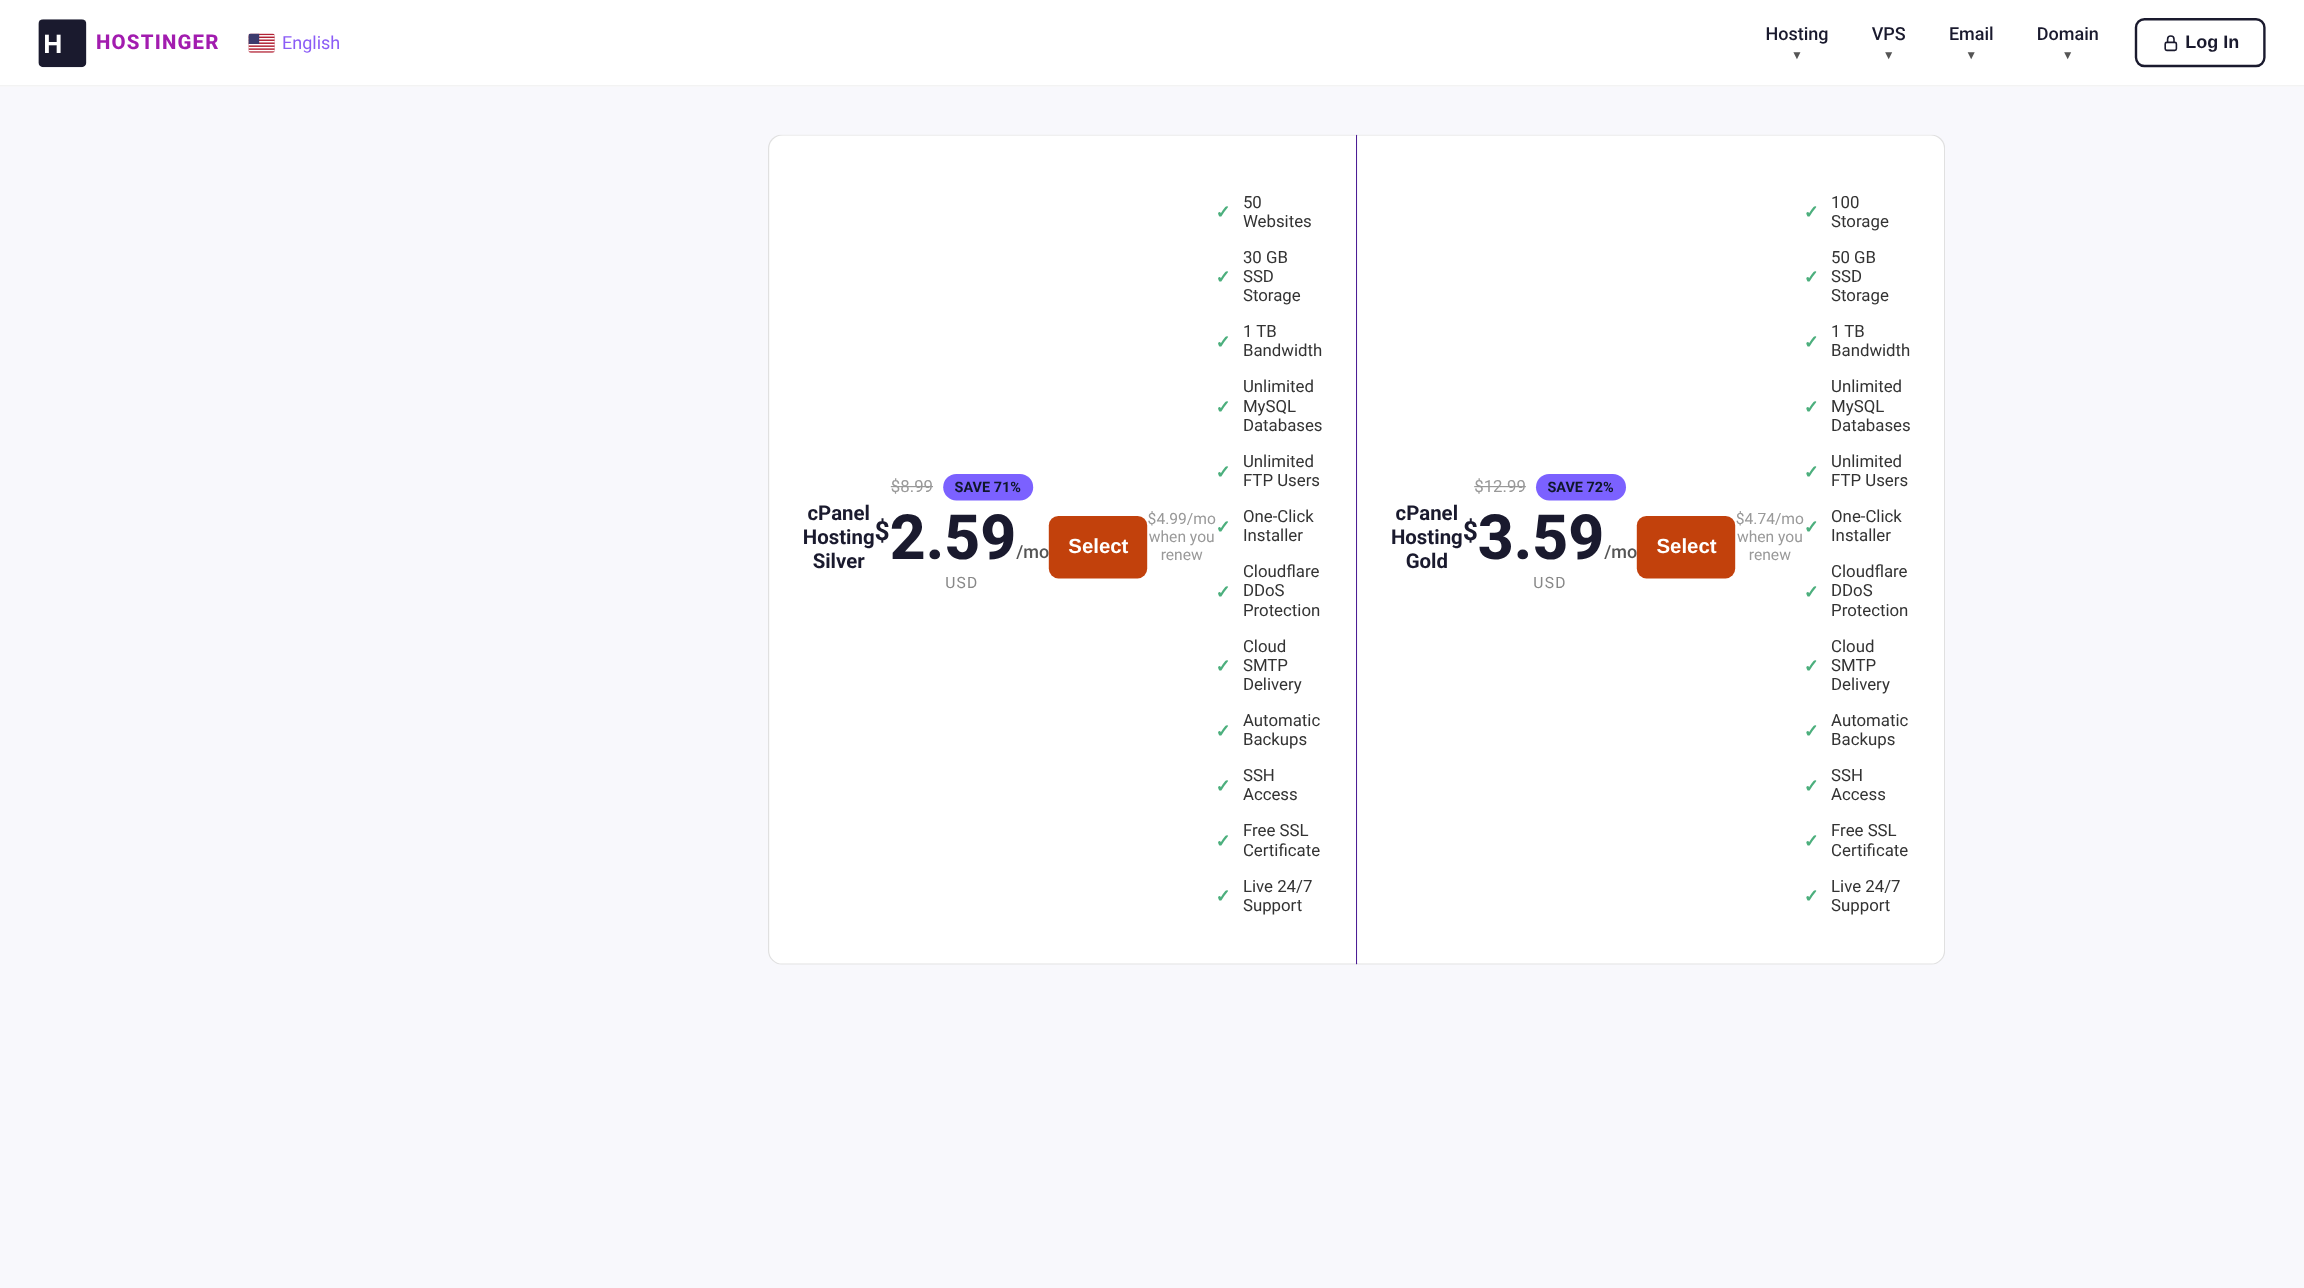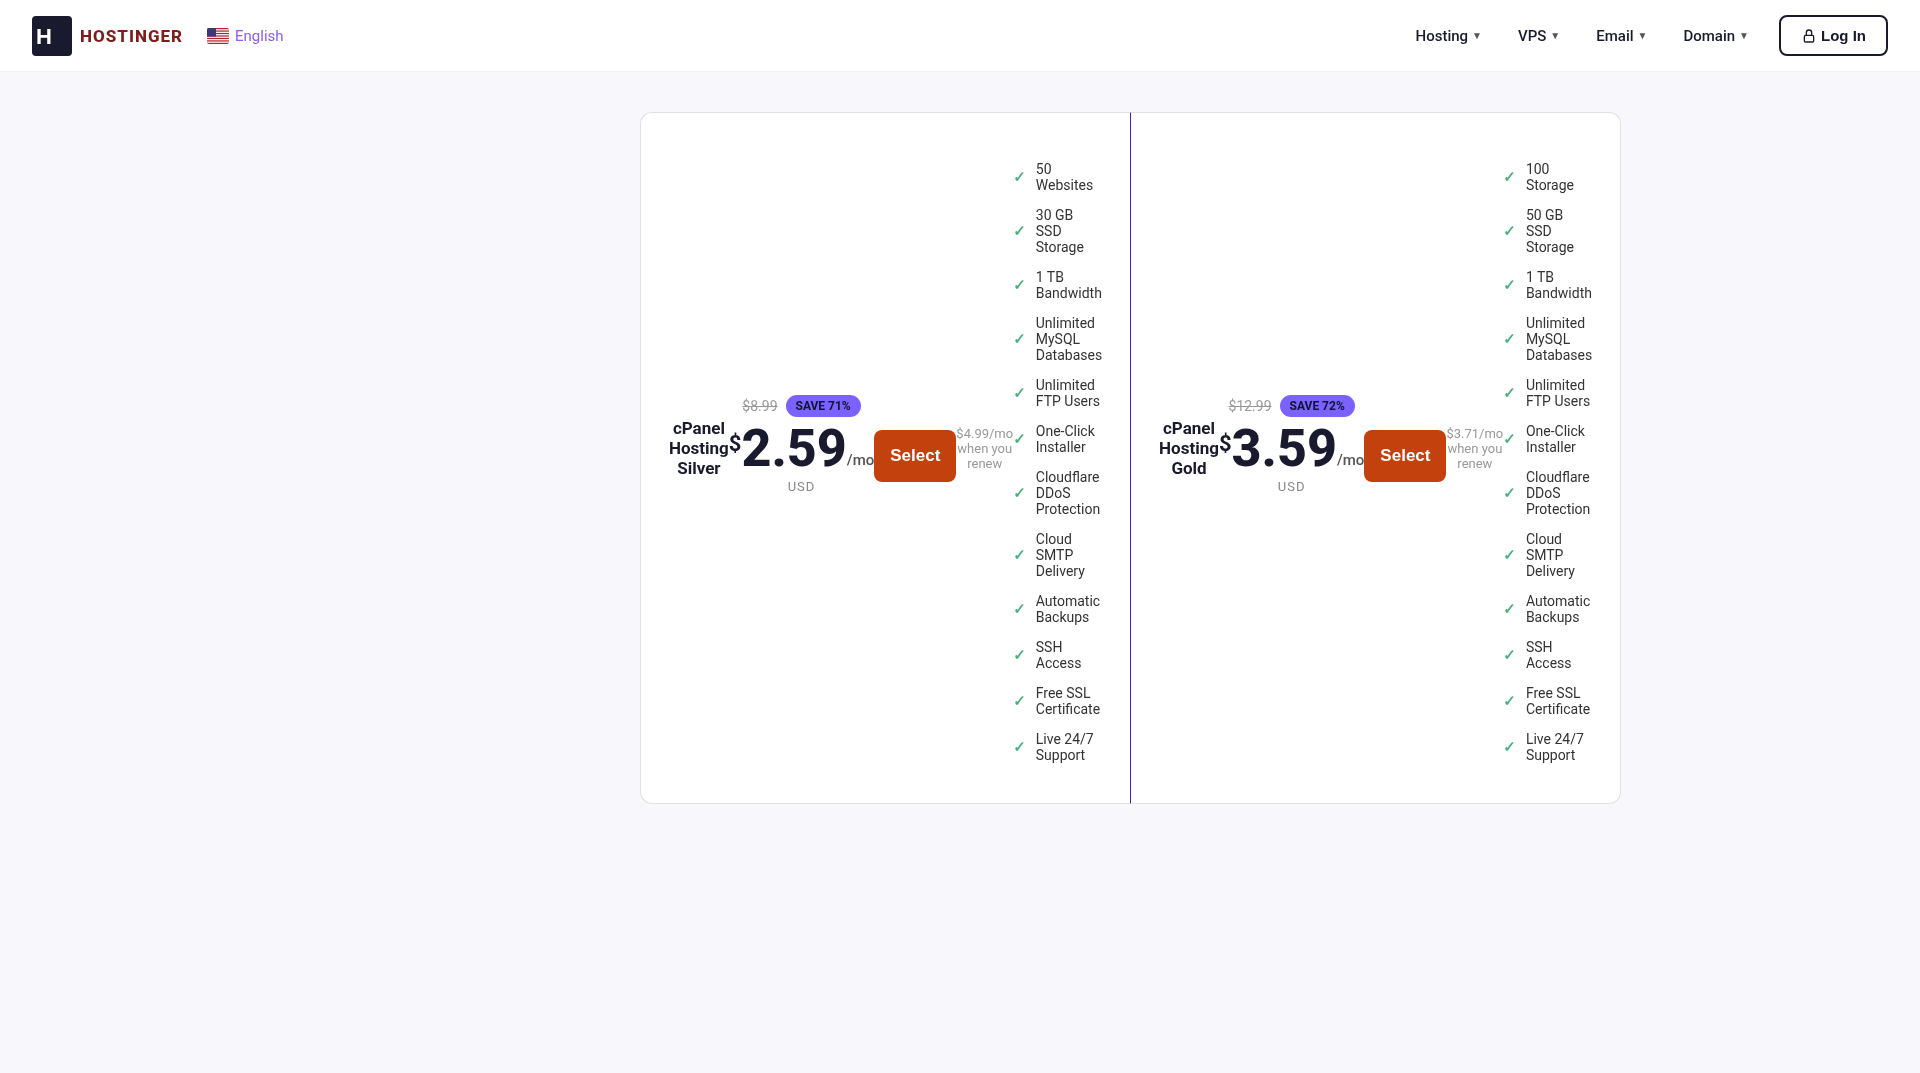--- a/index.html
+++ b/index.html
@@ -59,20 +59,21 @@
       display: flex;
       align-items: center;
       gap: 4px;
       padding: 8px 14px;
       font-size: 15px;
       font-weight: 500;
       color: #1a1a2e;
       cursor: pointer;
       border-radius: 6px;
       text-decoration: none;
+      flex-direction: column;
     }
     .nav-chevron {
       font-size: 10px;
       color: #555;
     }
     .login-btn {
       display: flex;
       align-items: center;
       gap: 4px;
       padding: 10px 20px;
@@ -233,21 +234,21 @@
 </head>
 <body>
 
 <nav class="navbar">
   <div class="navbar-left">
     <a class="logo" href="#">
       <svg class="logo-icon" viewBox="0 0 40 40" xmlns="http://www.w3.org/2000/svg">
         <rect width="40" height="40" rx="4" fill="#1a1a2e"></rect>
         <text x="4" y="28" font-size="22" font-weight="900" fill="white" font-family="Arial">H</text>
       </svg>
-      <span style="font-weight:800;font-size:17px;letter-spacing:1px;color:#7f1d1d;text-align:right;">HOSTINGER</span>
+      <span style="font-weight:800;font-size:17px;letter-spacing:1px;color:#a21caf;text-align:right;">HOSTINGER</span>
     </a>
     <div class="lang-selector">
 
       <svg class="flag-icon" viewBox="0 0 22 16" xmlns="http://www.w3.org/2000/svg">
         <rect width="22" height="16" fill="#B22234"></rect>
         <rect y="1.23" width="22" height="1.23" fill="white"></rect>
         <rect y="3.69" width="22" height="1.23" fill="white"></rect>
         <rect y="6.15" width="22" height="1.23" fill="white"></rect>
         <rect y="8.62" width="22" height="1.23" fill="white"></rect>
         <rect y="11.08" width="22" height="1.23" fill="white"></rect>
@@ -376,21 +377,21 @@
         <span class="save-badge">SAVE 72%</span>
       </div>
       <div class="price-row">
         <span class="currency-symbol">$</span>
         <span class="price-main">3.59</span>
         <span class="price-per-month">/mo</span>
       </div>
       <div class="price-usd">USD</div>
     </div>
     <button class="select-btn">Select</button>
-    <div class="renew-text">$3.71/mo when you renew</div>
+    <div class="renew-text">$4.74/mo when you renew</div>
     <ul class="features-list">
 
     <li class="feature-item">
       <span class="check-icon">✓</span>
       <span>100 Storage</span>
     </li>
 
     <li class="feature-item">
       <span class="check-icon">✓</span>
       <span>50 GB SSD Storage</span>

